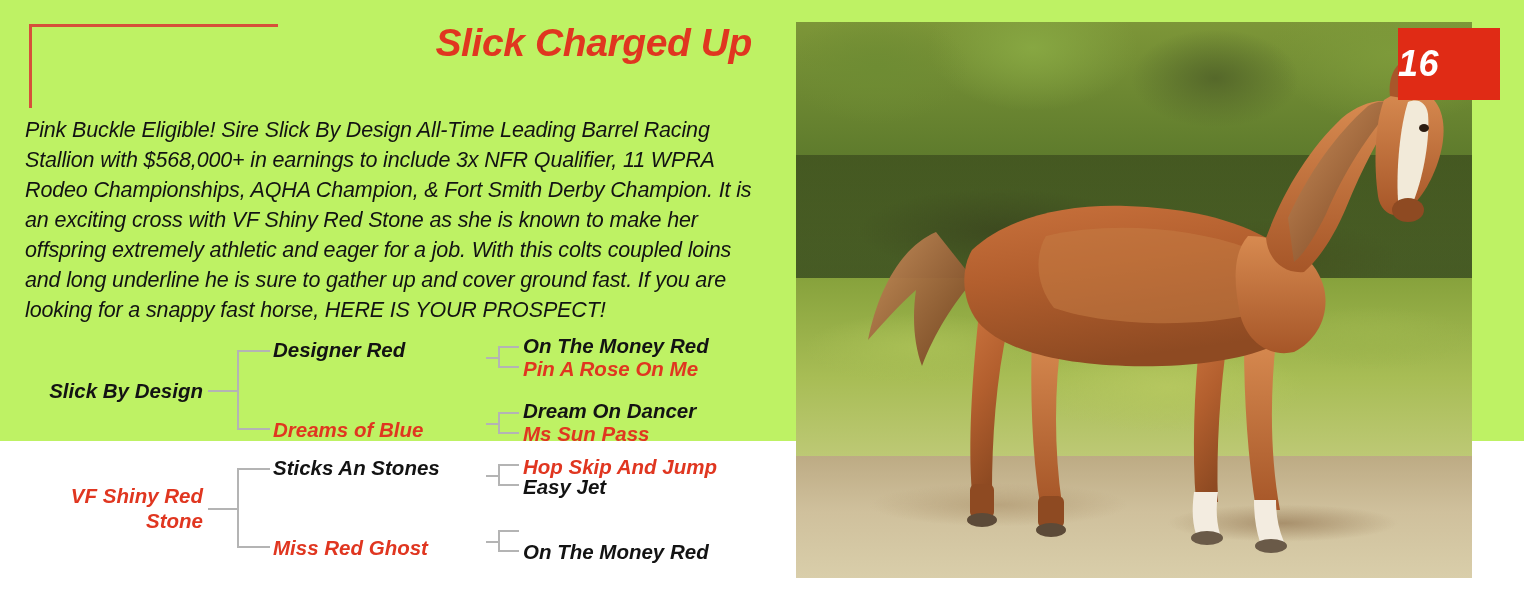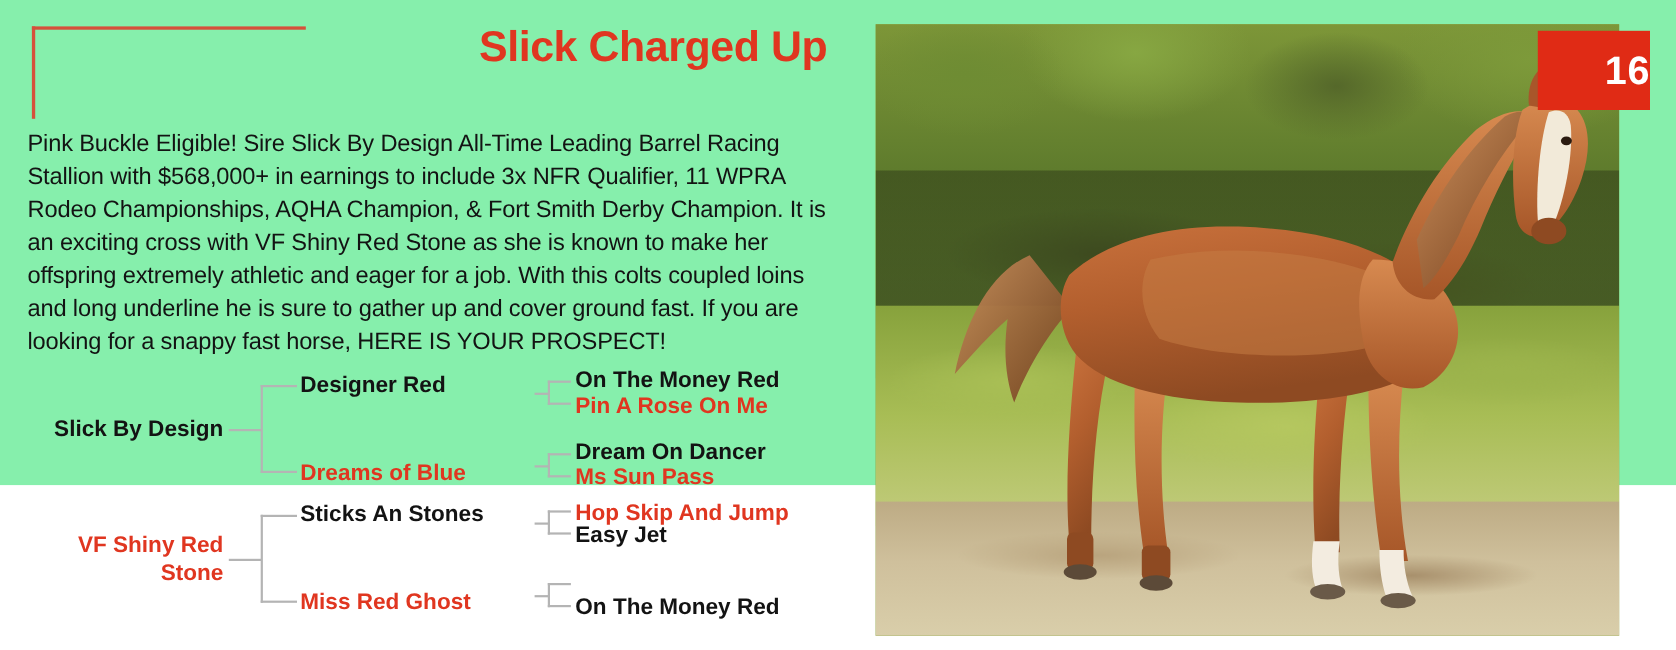--- a/index.html
+++ b/index.html
@@ -10,21 +10,22 @@
     height: 591px;
     background: #ffffff;
     font-family: "Liberation Sans", sans-serif;
     overflow: hidden;
   }
 
   #page {
     position: relative;
     width: 1524px;
     height: 441px;
-    background: #86efac;
+    background: #bef264;
+    font-style: italic;
   }
 
   
   .corner-bracket {
     position: absolute;
     left: 29px;
     top: 24px;
     width: 249px;
     height: 84px;
     border-top: 3px solid #d6503a;
@@ -248,21 +249,21 @@
   
   .lot-badge {
     position: absolute;
     left: 1398px;
     top: 28px;
     width: 102px;
     height: 72px;
     background: #e02b15;
     display: flex;
     align-items: center;
-    justify-content: flex-end;
+    justify-content: flex-start;
   }
   .lot-badge .num {
     color: #ffffff;
     font-size: 36px;
     font-weight: bold;
     letter-spacing: 0.5px;
     line-height: 1;
   }
 </style>
 </head>

